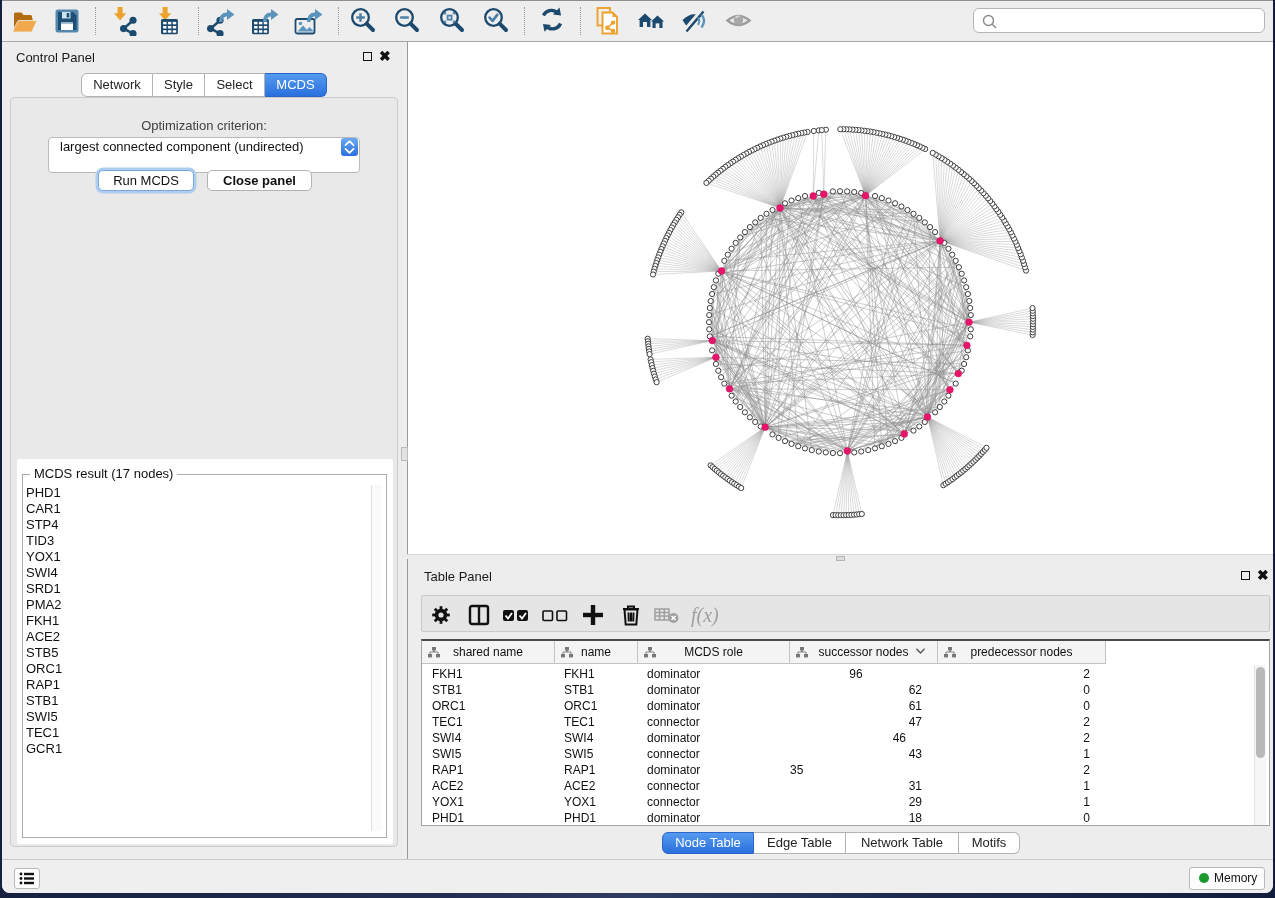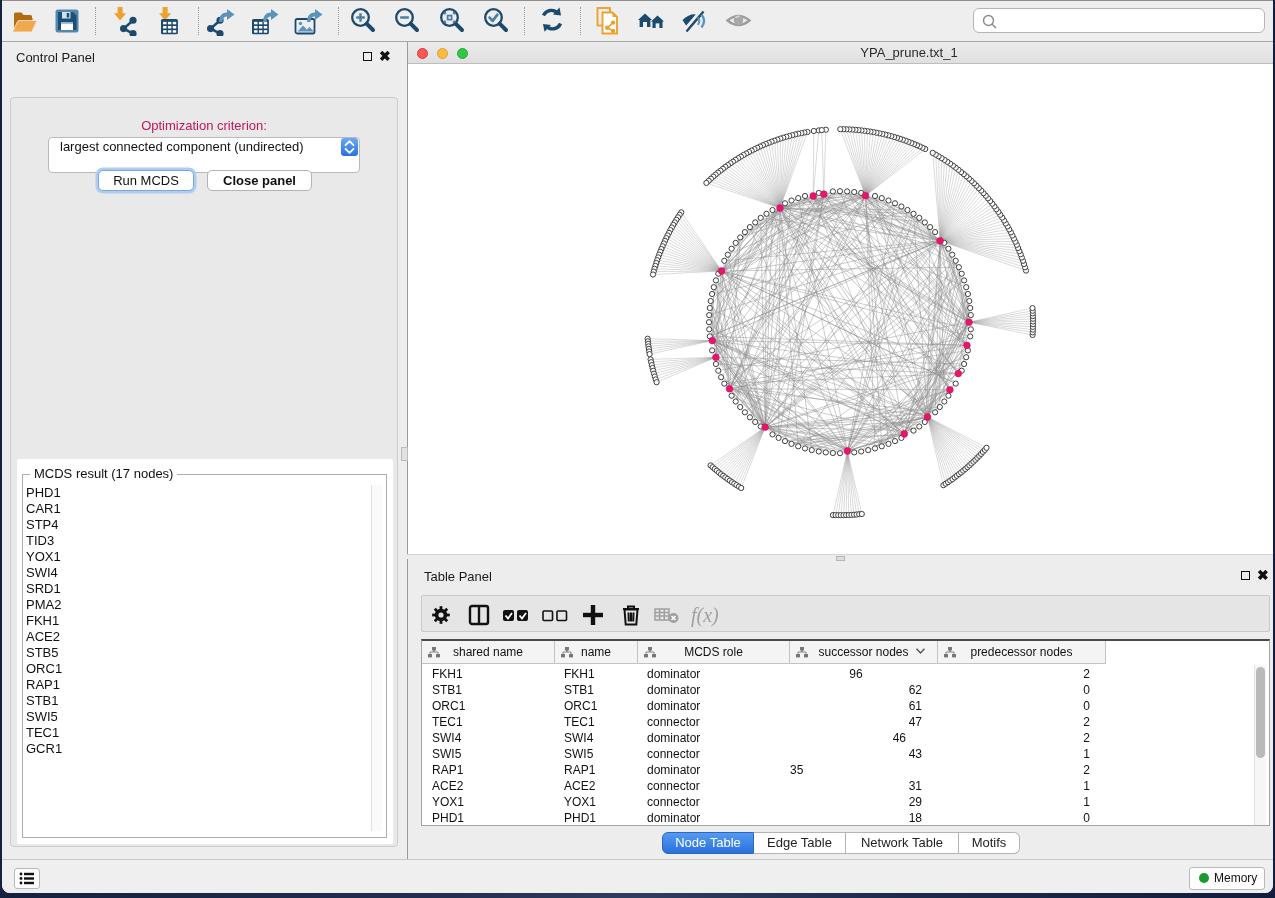--- a/index.html
+++ b/index.html
@@ -16,21 +16,21 @@
 .cp-title { position:absolute; left:14px; top:8px; font-size:13px; color:#1a1a1a; }
 .cp-float { position:absolute; left:361px; top:10px; width:9px; height:9px; border:1.5px solid #111; }
 .cp-close { position:absolute; left:377px; top:6px; font-size:14px; font-weight:bold; color:#111; }
 .cp-tabs { position:absolute; left:79px; top:31px; height:24px; display:flex; z-index:3; }
 .cp-tab { padding:0 !important; }
 .cp-tab { height:24px; line-height:22px; font-size:13px; color:#222; background:#fff; border:1px solid #b3b3b3; border-left:none; padding:0 14px; text-align:center; }
 .cp-tab.first { border-left:1px solid #b3b3b3; border-radius:6px 0 0 6px; }
 .cp-tab.last { border-radius:0 6px 6px 0; }
 .cp-tab.sel { background:linear-gradient(#559bf0,#2a70dd); color:#fff; border-color:#2a66c8; }
 .cp-inner { position:absolute; left:8px; top:55px; width:388px; height:750px; background:#e9e9e9; border:1px solid #cccccc; border-radius:4px; }
-.opt-label { position:absolute; left:0; width:100%; top:20px; text-align:center; font-size:13px; color:#be185d; }
+.opt-label { position:absolute; left:0; width:100%; top:20px; text-align:center; font-size:13px; color:#404040; }
 .opt-select { position:absolute; left:37px; top:39px; width:312px; height:36px; background:#fff; border:1px solid #b9b9b9; border-radius:4px; font-size:13px; color:#111; line-height:18px; padding-left:11px; }
 .opt-spin { position:absolute; right:1px; top:0px; width:17px; height:18px; background:linear-gradient(#6aaaf5,#2a70dd); border-radius:3px; }
 .btn { position:absolute; height:21px; background:#fff; border:1px solid #b3b3b3; border-radius:5px; font-size:13px; color:#111; text-align:center; line-height:19px; }
 .btn-run { left:87px; top:72px; width:96px; box-shadow:0 0 0 2.5px #aecdf0; border-color:#7aa8dd; }
 .btn-close { left:196px; top:72px; width:105px;font-weight:bold; }
 .cp-white { position:absolute; left:6px; top:361px; width:376px; height:385px; background:#fff; border-radius:2px; }
 .groupbox { position:absolute; left:5px; top:15px; width:365px; height:364px; border:1px solid #adadad; }
 .groupbox-label { position:absolute; left:7px; top:-9px; background:#fff; padding:0 4px; font-size:13px; color:#111; }
 .mcds-list { position:absolute; left:2px; top:10px; width:358px; font-size:13px; color:#111; line-height:16px; padding-left:1px; }
 .list-scroll { position:absolute; right:4px; top:10px; width:11px; height:346px; background:#fafafa; border-left:1px solid #e0e0e0; }
@@ -233,20 +233,26 @@
           <circle cx="7.5" cy="7.5" r="5" fill="none" stroke="#8a8a8a" stroke-width="1.4"></circle>
           <line x1="11.2" y1="11.2" x2="15" y2="15" stroke="#8a8a8a" stroke-width="1.4"></line>
         </svg>
       </div>
 </div>
 
 <div class="cpanel">
   <div class="cp-title">Control Panel</div>
   <div class="cp-float"></div>
       <div class="cp-close">✖</div>
+  <div class="cp-tabs">
+    <div class="cp-tab first" style="width:72px">Network</div>
+        <div class="cp-tab" style="width:52px">Style</div>
+        <div class="cp-tab" style="width:60px">Select</div>
+        <div class="cp-tab sel last" style="width:62px">MCDS</div>
+  </div>
   <div class="cp-inner">
     <div class="opt-label">Optimization criterion:</div>
     <div class="opt-select">largest connected component (undirected)
       <div class="opt-spin"><svg width="17" height="18" viewBox="0 0 17 18">
               <path d="M4.5 7.2 L8.5 3.2 L12.5 7.2" fill="none" stroke="#fff" stroke-width="1.8" stroke-linecap="round" stroke-linejoin="round"></path>
               <path d="M4.5 10.8 L8.5 14.8 L12.5 10.8" fill="none" stroke="#fff" stroke-width="1.8" stroke-linecap="round" stroke-linejoin="round"></path>
             </svg></div>
     </div>
     <div class="btn btn-run">Run MCDS</div>
     <div class="btn btn-close">Close panel</div>
@@ -254,26 +260,20 @@
       <div class="groupbox">
         <div class="groupbox-label">MCDS result (17 nodes)</div>
         <div class="list-scroll"></div>
         <div class="mcds-list">PHD1<br>CAR1<br>STP4<br>TID3<br>YOX1<br>SWI4<br>SRD1<br>PMA2<br>FKH1<br>ACE2<br>STB5<br>ORC1<br>RAP1<br>STB1<br>SWI5<br>TEC1<br>GCR1</div>
       </div>
     </div>
   </div>
 </div>
 
 <div class="netwin">
-  <div class="net-titlebar">
-    <div class="tl" style="left:9px;background:#fc5753;border:0.5px solid #df3834;"></div>
-    <div class="tl" style="left:29px;background:#fdbc40;border:0.5px solid #de9f34;"></div>
-    <div class="tl" style="left:49px;background:#33c748;border:0.5px solid #27aa35;"></div>
-    <div class="net-title">YPA_prune.txt_1</div>
-  </div>
   <div class="net-canvas">
 <svg width="866" height="495" viewBox="0 0 866 495">
           <style>.rn{fill:#fff;stroke:#3f3f3f;stroke-width:1.0;r:2.6}.hb{fill:#e8156b;stroke:#d10a5c;stroke-width:0.5;r:3.4}</style>
           <path d="M547.7 196.8L561.0 258.2M540.4 184.7L561.0 258.2M536.3 178.9L561.0 258.2M516.8 158.4L561.0 258.2M473.8 134.1L561.0 258.2M446.2 128.0L561.0 258.2M439.1 127.4L561.0 258.2M364.5 146.0L561.0 258.2M358.5 149.8L561.0 258.2M310.3 306.7L561.0 258.2M390.2 382.3L561.0 258.2M453.2 387.5L561.0 258.2M467.0 384.4L561.0 258.2M473.8 382.3L561.0 258.2M480.5 379.9L561.0 258.2M493.4 373.9L561.0 258.2M527.1 348.3L561.0 258.2M550.9 203.2L558.9 281.3M505.5 149.8L558.9 281.3M439.1 127.4L558.9 281.3M390.2 134.1L558.9 281.3M383.5 136.5L558.9 281.3M352.7 153.9L558.9 281.3M301.8 272.4L558.9 281.3M316.3 319.6L558.9 281.3M467.0 384.4L558.9 281.3M473.8 382.3L558.9 281.3M561.3 237.0L550.3 309.6M397.0 132.0L550.3 309.6M307.9 300.0L550.3 309.6M316.3 319.6L550.3 309.6M467.0 132.0L541.9 325.8M439.1 127.4L541.9 325.8M397.0 132.0L541.9 325.8M370.6 373.9L541.9 325.8M383.5 379.9L541.9 325.8M453.2 387.5L541.9 325.8M467.0 384.4L541.9 325.8M562.8 251.1L519.5 353.0M562.2 244.0L519.5 353.0M561.3 237.0L519.5 353.0M559.9 230.0L519.5 353.0M558.2 223.2L519.5 353.0M553.7 209.7L519.5 353.0M550.9 203.2L519.5 353.0M547.7 196.8L519.5 353.0M522.1 163.1L519.5 353.0M505.5 149.8L519.5 353.0M467.0 132.0L519.5 353.0M432.0 127.2L519.5 353.0M377.0 139.3L519.5 353.0M358.5 149.8L519.5 353.0M347.2 158.4L519.5 353.0M341.9 163.1L519.5 353.0M301.8 244.0L519.5 353.0M301.2 265.3L519.5 353.0M316.3 319.6L519.5 353.0M377.0 377.1L519.5 353.0M383.5 379.9L519.5 353.0M390.2 382.3L519.5 353.0M397.0 384.4L519.5 353.0M403.8 386.1L519.5 353.0M460.2 386.1L519.5 353.0M558.2 293.2L519.5 353.0M561.3 237.0L496.3 370.0M559.9 230.0L496.3 370.0M547.7 196.8L496.3 370.0M544.2 190.7L496.3 370.0M453.2 128.9L496.3 370.0M310.3 209.7L496.3 370.0M307.9 216.4L496.3 370.0M301.8 272.4L496.3 370.0M377.0 377.1L496.3 370.0M383.5 379.9L496.3 370.0M432.0 389.2L496.3 370.0M547.7 319.6L496.3 370.0M556.1 300.0L496.3 370.0M553.7 209.7L439.4 387.0M550.9 203.2L439.4 387.0M547.7 196.8L439.4 387.0M536.3 178.9L439.4 387.0M511.3 153.9L439.4 387.0M505.5 149.8L439.4 387.0M499.5 146.0L439.4 387.0M487.0 139.3L439.4 387.0M390.2 134.1L439.4 387.0M364.5 146.0L439.4 387.0M341.9 163.1L439.4 387.0M307.9 216.4L439.4 387.0M305.8 223.2L439.4 387.0M301.0 258.2L439.4 387.0M313.1 313.2L439.4 387.0M316.3 319.6L439.4 387.0M323.6 331.7L439.4 387.0M377.0 377.1L439.4 387.0M505.5 366.6L439.4 387.0M511.3 362.5L439.4 387.0M547.7 319.6L439.4 387.0M553.7 306.7L439.4 387.0M559.9 286.4L439.4 387.0M562.2 272.4L439.4 387.0M556.1 216.4L357.1 363.2M553.7 209.7L357.1 363.2M439.1 127.4L357.1 363.2M397.0 132.0L357.1 363.2M383.5 136.5L357.1 363.2M364.5 146.0L357.1 363.2M358.5 149.8L357.1 363.2M352.7 153.9L357.1 363.2M319.8 190.7L357.1 363.2M316.3 196.8L357.1 363.2M305.8 223.2L357.1 363.2M302.7 237.0L357.1 363.2M301.8 244.0L357.1 363.2M301.2 251.1L357.1 363.2M301.0 258.2L357.1 363.2M301.2 265.3L357.1 363.2M301.8 272.4L357.1 363.2M304.1 286.4L357.1 363.2M310.3 306.7L357.1 363.2M316.3 319.6L357.1 363.2M341.9 353.3L357.1 363.2M390.2 382.3L357.1 363.2M417.8 388.4L357.1 363.2M424.9 389.0L357.1 363.2M432.0 389.2L357.1 363.2M453.2 387.5L357.1 363.2M473.8 382.3L357.1 363.2M480.5 379.9L357.1 363.2M505.5 366.6L357.1 363.2M516.8 358.0L357.1 363.2M527.1 348.3L357.1 363.2M531.8 343.0L357.1 363.2M556.1 300.0L357.1 363.2M558.2 293.2L357.1 363.2M487.0 139.3L321.5 324.8M480.5 136.5L321.5 324.8M424.9 127.4L321.5 324.8M410.8 128.9L321.5 324.8M332.2 173.4L321.5 324.8M307.9 216.4L321.5 324.8M302.7 237.0L321.5 324.8M364.5 370.4L321.5 324.8M370.6 373.9L321.5 324.8M446.2 388.4L321.5 324.8M480.5 379.9L321.5 324.8M527.1 348.3L321.5 324.8M559.9 286.4L321.5 324.8M562.2 272.4L321.5 324.8M487.0 139.3L307.9 293.3M424.9 127.4L307.9 293.3M383.5 136.5L307.9 293.3M352.7 153.9L307.9 293.3M332.2 173.4L307.9 293.3M316.3 196.8L307.9 293.3M310.3 209.7L307.9 293.3M302.7 237.0L307.9 293.3M352.7 362.5L307.9 293.3M383.5 379.9L307.9 293.3M403.8 386.1L307.9 293.3M417.8 388.4L307.9 293.3M505.5 366.6L307.9 293.3M556.1 300.0L307.9 293.3M446.2 128.0L304.3 276.6M336.9 168.1L304.3 276.6M305.8 223.2L304.3 276.6M370.6 373.9L304.3 276.6M424.9 389.0L304.3 276.6M432.0 389.2L304.3 276.6M505.5 366.6L304.3 276.6M511.3 362.5L304.3 276.6M550.9 203.2L313.6 207.0M499.5 146.0L313.6 207.0M473.8 134.1L313.6 207.0M453.2 128.9L313.6 207.0M432.0 127.2L313.6 207.0M424.9 127.4L313.6 207.0M377.0 139.3L313.6 207.0M352.7 153.9L313.6 207.0M332.2 173.4L313.6 207.0M347.2 358.0L313.6 207.0M547.7 319.6L313.6 207.0M562.2 272.4L313.6 207.0M562.8 265.3L313.6 207.0M558.2 223.2L372.0 144.0M540.4 184.7L372.0 144.0M516.8 158.4L372.0 144.0M511.3 153.9L372.0 144.0M505.5 149.8L372.0 144.0M499.5 146.0L372.0 144.0M453.2 128.9L372.0 144.0M446.2 128.0L372.0 144.0M439.1 127.4L372.0 144.0M424.9 127.4L372.0 144.0M390.2 134.1L372.0 144.0M327.7 178.9L372.0 144.0M323.6 184.7L372.0 144.0M319.8 190.7L372.0 144.0M310.3 209.7L372.0 144.0M304.1 230.0L372.0 144.0M301.8 244.0L372.0 144.0M301.0 258.2L372.0 144.0M301.2 265.3L372.0 144.0M301.8 272.4L372.0 144.0M310.3 306.7L372.0 144.0M327.7 337.5L372.0 144.0M370.6 373.9L372.0 144.0M390.2 382.3L372.0 144.0M403.8 386.1L372.0 144.0M473.8 382.3L372.0 144.0M487.0 377.1L372.0 144.0M562.8 265.3L372.0 144.0M352.7 153.9L405.2 132.0M336.9 168.1L405.2 132.0M550.9 203.2L415.8 130.2M540.4 184.7L415.8 130.2M302.7 237.0L415.8 130.2M327.7 337.5L415.8 130.2M370.6 373.9L415.8 130.2M377.0 377.1L415.8 130.2M562.8 251.1L457.5 131.7M561.3 237.0L457.5 131.7M550.9 203.2L457.5 131.7M522.1 163.1L457.5 131.7M516.8 158.4L457.5 131.7M505.5 149.8L457.5 131.7M487.0 139.3L457.5 131.7M410.8 128.9L457.5 131.7M383.5 136.5L457.5 131.7M364.5 146.0L457.5 131.7M341.9 163.1L457.5 131.7M336.9 168.1L457.5 131.7M332.2 173.4L457.5 131.7M319.8 190.7L457.5 131.7M310.3 209.7L457.5 131.7M305.8 223.2L457.5 131.7M313.1 313.2L457.5 131.7M332.2 343.0L457.5 131.7M341.9 353.3L457.5 131.7M467.0 384.4L457.5 131.7M473.8 382.3L457.5 131.7M480.5 379.9L457.5 131.7M562.2 272.4L457.5 131.7M562.8 251.1L532.1 176.8M562.2 244.0L532.1 176.8M553.7 209.7L532.1 176.8M499.5 146.0L532.1 176.8M493.4 142.5L532.1 176.8M480.5 136.5L532.1 176.8M467.0 132.0L532.1 176.8M446.2 128.0L532.1 176.8M439.1 127.4L532.1 176.8M424.9 127.4L532.1 176.8M397.0 132.0L532.1 176.8M390.2 134.1L532.1 176.8M352.7 153.9L532.1 176.8M316.3 196.8L532.1 176.8M310.3 209.7L532.1 176.8M304.1 230.0L532.1 176.8M301.2 251.1L532.1 176.8M301.8 272.4L532.1 176.8M390.2 382.3L532.1 176.8M516.8 358.0L532.1 176.8M527.1 348.3L532.1 176.8M531.8 343.0L532.1 176.8M536.3 337.5L532.1 176.8M556.1 300.0L532.1 176.8M301.8 272.4L532.1 176.8M316.3 319.6L532.1 176.8M323.6 331.7L532.1 176.8M336.9 348.3L532.1 176.8M352.7 362.5L532.1 176.8M493.4 373.9L372.0 144.0M505.5 366.6L372.0 144.0M531.8 343.0L372.0 144.0M547.7 319.6L372.0 144.0M550.9 203.2L357.1 363.2M547.7 196.8L357.1 363.2M544.2 190.7L357.1 363.2M511.3 153.9L357.1 363.2M505.5 149.8L357.1 363.2M505.5 366.6L313.6 207.0M527.1 348.3L313.6 207.0M547.7 319.6L313.6 207.0M553.7 306.7L313.6 207.0M561.0 258.2L496.3 370.0M561.0 258.2L372.0 144.0M561.0 258.2L405.2 132.0M561.0 258.2L415.8 130.2M561.0 258.2L457.5 131.7M561.0 258.2L532.1 176.8M558.9 281.3L519.5 353.0M558.9 281.3L304.3 276.6M558.9 281.3L405.2 132.0M558.9 281.3L457.5 131.7M550.3 309.6L304.3 276.6M550.3 309.6L405.2 132.0M550.3 309.6L415.8 130.2M550.3 309.6L457.5 131.7M541.9 325.8L321.5 324.8M541.9 325.8L405.2 132.0M541.9 325.8L415.8 130.2M519.5 353.0L357.1 363.2M519.5 353.0L304.3 276.6M519.5 353.0L372.0 144.0M519.5 353.0L405.2 132.0M519.5 353.0L457.5 131.7M519.5 353.0L532.1 176.8M496.3 370.0L439.4 387.0M496.3 370.0L321.5 324.8M496.3 370.0L304.3 276.6M496.3 370.0L313.6 207.0M496.3 370.0L405.2 132.0M439.4 387.0L357.1 363.2M439.4 387.0L307.9 293.3M357.1 363.2L304.3 276.6M357.1 363.2L313.6 207.0M357.1 363.2L372.0 144.0M357.1 363.2L457.5 131.7M321.5 324.8L313.6 207.0M321.5 324.8L405.2 132.0M321.5 324.8L415.8 130.2M307.9 293.3L313.6 207.0M307.9 293.3L457.5 131.7M304.3 276.6L313.6 207.0M304.3 276.6L415.8 130.2M304.3 276.6L532.1 176.8M313.6 207.0L372.0 144.0M313.6 207.0L405.2 132.0M372.0 144.0L532.1 176.8M405.2 132.0L532.1 176.8M457.5 131.7L532.1 176.8" fill="none" stroke="#8c8c8c" stroke-width="0.7" opacity="0.62"></path>
           <path d="M372.0 144.0L399.5 68.0M372.0 144.0L396.4 68.5M372.0 144.0L393.4 69.1M372.0 144.0L390.3 69.7M372.0 144.0L387.3 70.4M372.0 144.0L384.3 71.2M372.0 144.0L381.3 72.0M372.0 144.0L378.3 72.8M372.0 144.0L375.3 73.7M372.0 144.0L372.4 74.6M372.0 144.0L369.4 75.6M372.0 144.0L366.5 76.7M372.0 144.0L363.6 77.7M372.0 144.0L360.7 78.9M372.0 144.0L357.8 80.0M372.0 144.0L355.0 81.2M372.0 144.0L352.1 82.5M372.0 144.0L349.3 83.8M372.0 144.0L346.5 85.2M372.0 144.0L343.7 86.6M372.0 144.0L341.0 88.0M372.0 144.0L338.3 89.5M372.0 144.0L335.6 91.0M372.0 144.0L332.9 92.6M372.0 144.0L330.2 94.2M372.0 144.0L327.6 95.9M372.0 144.0L325.0 97.6M372.0 144.0L322.5 99.3M372.0 144.0L319.9 101.1M372.0 144.0L317.4 102.9M372.0 144.0L314.9 104.8M372.0 144.0L312.5 106.7M372.0 144.0L310.0 108.6M372.0 144.0L307.6 110.6M372.0 144.0L305.3 112.6M372.0 144.0L303.0 114.7M372.0 144.0L300.7 116.8M372.0 144.0L298.4 118.9M405.2 132.0L410.8 66.4M405.2 132.0L405.8 67.0M415.8 130.2L417.9 65.7M415.8 130.2L413.8 66.1M457.5 131.7L517.2 85.0M457.5 131.7L514.5 83.7M457.5 131.7L511.7 82.4M457.5 131.7L509.0 81.2M457.5 131.7L506.2 80.0M457.5 131.7L503.4 78.9M457.5 131.7L500.5 77.8M457.5 131.7L497.7 76.7M457.5 131.7L494.8 75.7M457.5 131.7L492.0 74.8M457.5 131.7L489.1 73.8M457.5 131.7L486.2 73.0M457.5 131.7L483.3 72.1M457.5 131.7L480.3 71.3M457.5 131.7L477.4 70.6M457.5 131.7L474.4 69.9M457.5 131.7L471.5 69.3M457.5 131.7L468.5 68.7M457.5 131.7L465.5 68.1M457.5 131.7L462.5 67.6M457.5 131.7L459.5 67.2M457.5 131.7L456.5 66.8M457.5 131.7L453.5 66.4M457.5 131.7L450.5 66.1M457.5 131.7L447.5 65.8M457.5 131.7L444.5 65.6M457.5 131.7L441.4 65.4M457.5 131.7L438.4 65.3M457.5 131.7L435.4 65.2M457.5 131.7L432.3 65.2M532.1 176.8L618.0 206.6M532.1 176.8L617.0 203.3M532.1 176.8L616.0 200.0M532.1 176.8L615.0 196.8M532.1 176.8L613.8 193.5M532.1 176.8L612.7 190.3M532.1 176.8L611.4 187.1M532.1 176.8L610.1 184.0M532.1 176.8L608.8 180.8M532.1 176.8L607.4 177.7M532.1 176.8L605.9 174.6M532.1 176.8L604.4 171.5M532.1 176.8L602.9 168.4M532.1 176.8L601.2 165.4M532.1 176.8L599.6 162.4M532.1 176.8L597.8 159.5M532.1 176.8L596.1 156.5M532.1 176.8L594.2 153.6M532.1 176.8L592.3 150.8M532.1 176.8L590.4 147.9M532.1 176.8L588.4 145.2M532.1 176.8L586.4 142.4M532.1 176.8L584.3 139.7M532.1 176.8L582.2 137.0M532.1 176.8L580.0 134.3M532.1 176.8L577.8 131.7M532.1 176.8L575.5 129.2M532.1 176.8L573.2 126.6M532.1 176.8L570.8 124.1M532.1 176.8L568.4 121.7M532.1 176.8L566.0 119.3M532.1 176.8L563.5 116.9M532.1 176.8L561.0 114.6M532.1 176.8L558.4 112.3M532.1 176.8L555.8 110.1M532.1 176.8L553.1 108.0M532.1 176.8L550.5 105.8M532.1 176.8L547.7 103.7M532.1 176.8L545.0 101.7M532.1 176.8L542.2 99.7M532.1 176.8L539.3 97.8M532.1 176.8L536.5 95.9M532.1 176.8L533.6 94.1M532.1 176.8L530.6 92.3M532.1 176.8L527.7 90.6M532.1 176.8L524.7 88.9M561.0 258.2L624.6 271.0M561.0 258.2L624.7 268.3M561.0 258.2L624.9 265.6M561.0 258.2L624.9 262.9M561.0 258.2L625.0 260.2M561.0 258.2L625.0 257.5M561.0 258.2L625.0 254.8M561.0 258.2L624.9 252.1M561.0 258.2L624.8 249.4M561.0 258.2L624.7 246.8M561.0 258.2L624.5 244.1M519.5 353.0L535.4 421.2M519.5 353.0L537.7 419.7M519.5 353.0L540.0 418.2M519.5 353.0L542.2 416.6M519.5 353.0L544.5 415.1M519.5 353.0L546.7 413.4M519.5 353.0L548.8 411.8M519.5 353.0L551.0 410.1M519.5 353.0L553.1 408.5M519.5 353.0L555.2 406.7M519.5 353.0L557.3 405.0M519.5 353.0L559.4 403.2M519.5 353.0L561.4 401.4M519.5 353.0L563.4 399.5M519.5 353.0L565.4 397.7M519.5 353.0L567.4 395.8M519.5 353.0L569.3 393.8M519.5 353.0L571.2 391.9M519.5 353.0L573.1 389.9M519.5 353.0L574.9 387.9M519.5 353.0L576.8 385.9M519.5 353.0L578.5 383.8M439.4 387.0L424.9 451.1M439.4 387.0L427.6 451.1M439.4 387.0L430.2 451.2M439.4 387.0L432.8 451.2M439.4 387.0L435.5 451.2M439.4 387.0L438.1 451.1M439.4 387.0L440.7 451.0M439.4 387.0L443.4 450.9M439.4 387.0L446.0 450.7M439.4 387.0L448.6 450.5M439.4 387.0L451.2 450.2M439.4 387.0L453.8 450.0M357.1 363.2L302.6 401.4M357.1 363.2L304.6 403.2M357.1 363.2L306.7 405.0M357.1 363.2L308.8 406.7M357.1 363.2L310.9 408.5M357.1 363.2L313.0 410.2M357.1 363.2L315.2 411.8M357.1 363.2L317.3 413.4M357.1 363.2L319.5 415.0M357.1 363.2L321.8 416.6M357.1 363.2L324.0 418.2M357.1 363.2L326.3 419.7M357.1 363.2L328.5 421.1M357.1 363.2L330.9 422.6M357.1 363.2L333.2 424.0M307.9 293.3L242.6 295.4M307.9 293.3L243.2 298.2M307.9 293.3L243.8 301.1M307.9 293.3L244.5 304.0M307.9 293.3L245.2 306.8M307.9 293.3L246.0 309.7M307.9 293.3L246.8 312.5M307.9 293.3L247.7 315.4M307.9 293.3L248.6 318.2M304.3 276.6L239.7 274.7M304.3 276.6L239.9 277.3M304.3 276.6L240.2 279.8M304.3 276.6L240.5 282.4M304.3 276.6L240.9 284.9M304.3 276.6L241.2 287.5M304.3 276.6L241.6 290.1M313.6 207.0L273.3 148.3M313.6 207.0L271.6 150.8M313.6 207.0L270.0 153.3M313.6 207.0L268.4 155.8M313.6 207.0L266.8 158.4M313.6 207.0L265.3 160.9M313.6 207.0L263.8 163.5M313.6 207.0L262.4 166.1M313.6 207.0L261.0 168.8M313.6 207.0L259.6 171.4M313.6 207.0L258.3 174.1M313.6 207.0L257.0 176.8M313.6 207.0L255.8 179.5M313.6 207.0L254.6 182.3M313.6 207.0L253.4 185.0M313.6 207.0L252.3 187.8M313.6 207.0L251.2 190.6M313.6 207.0L250.2 193.4M313.6 207.0L249.2 196.2M313.6 207.0L248.3 199.0M313.6 207.0L247.4 201.9M313.6 207.0L246.5 204.8M313.6 207.0L245.7 207.6M313.6 207.0L245.0 210.5" fill="none" stroke="#9d9d9d" stroke-width="0.6" opacity="0.62"></path>
           <circle class="rn" cx="562.8" cy="251.1"></circle>
           <circle class="rn" cx="562.2" cy="244.0"></circle>
           <circle class="rn" cx="561.3" cy="237.0"></circle>
           <circle class="rn" cx="559.9" cy="230.0"></circle>
           <circle class="rn" cx="558.2" cy="223.2"></circle>

